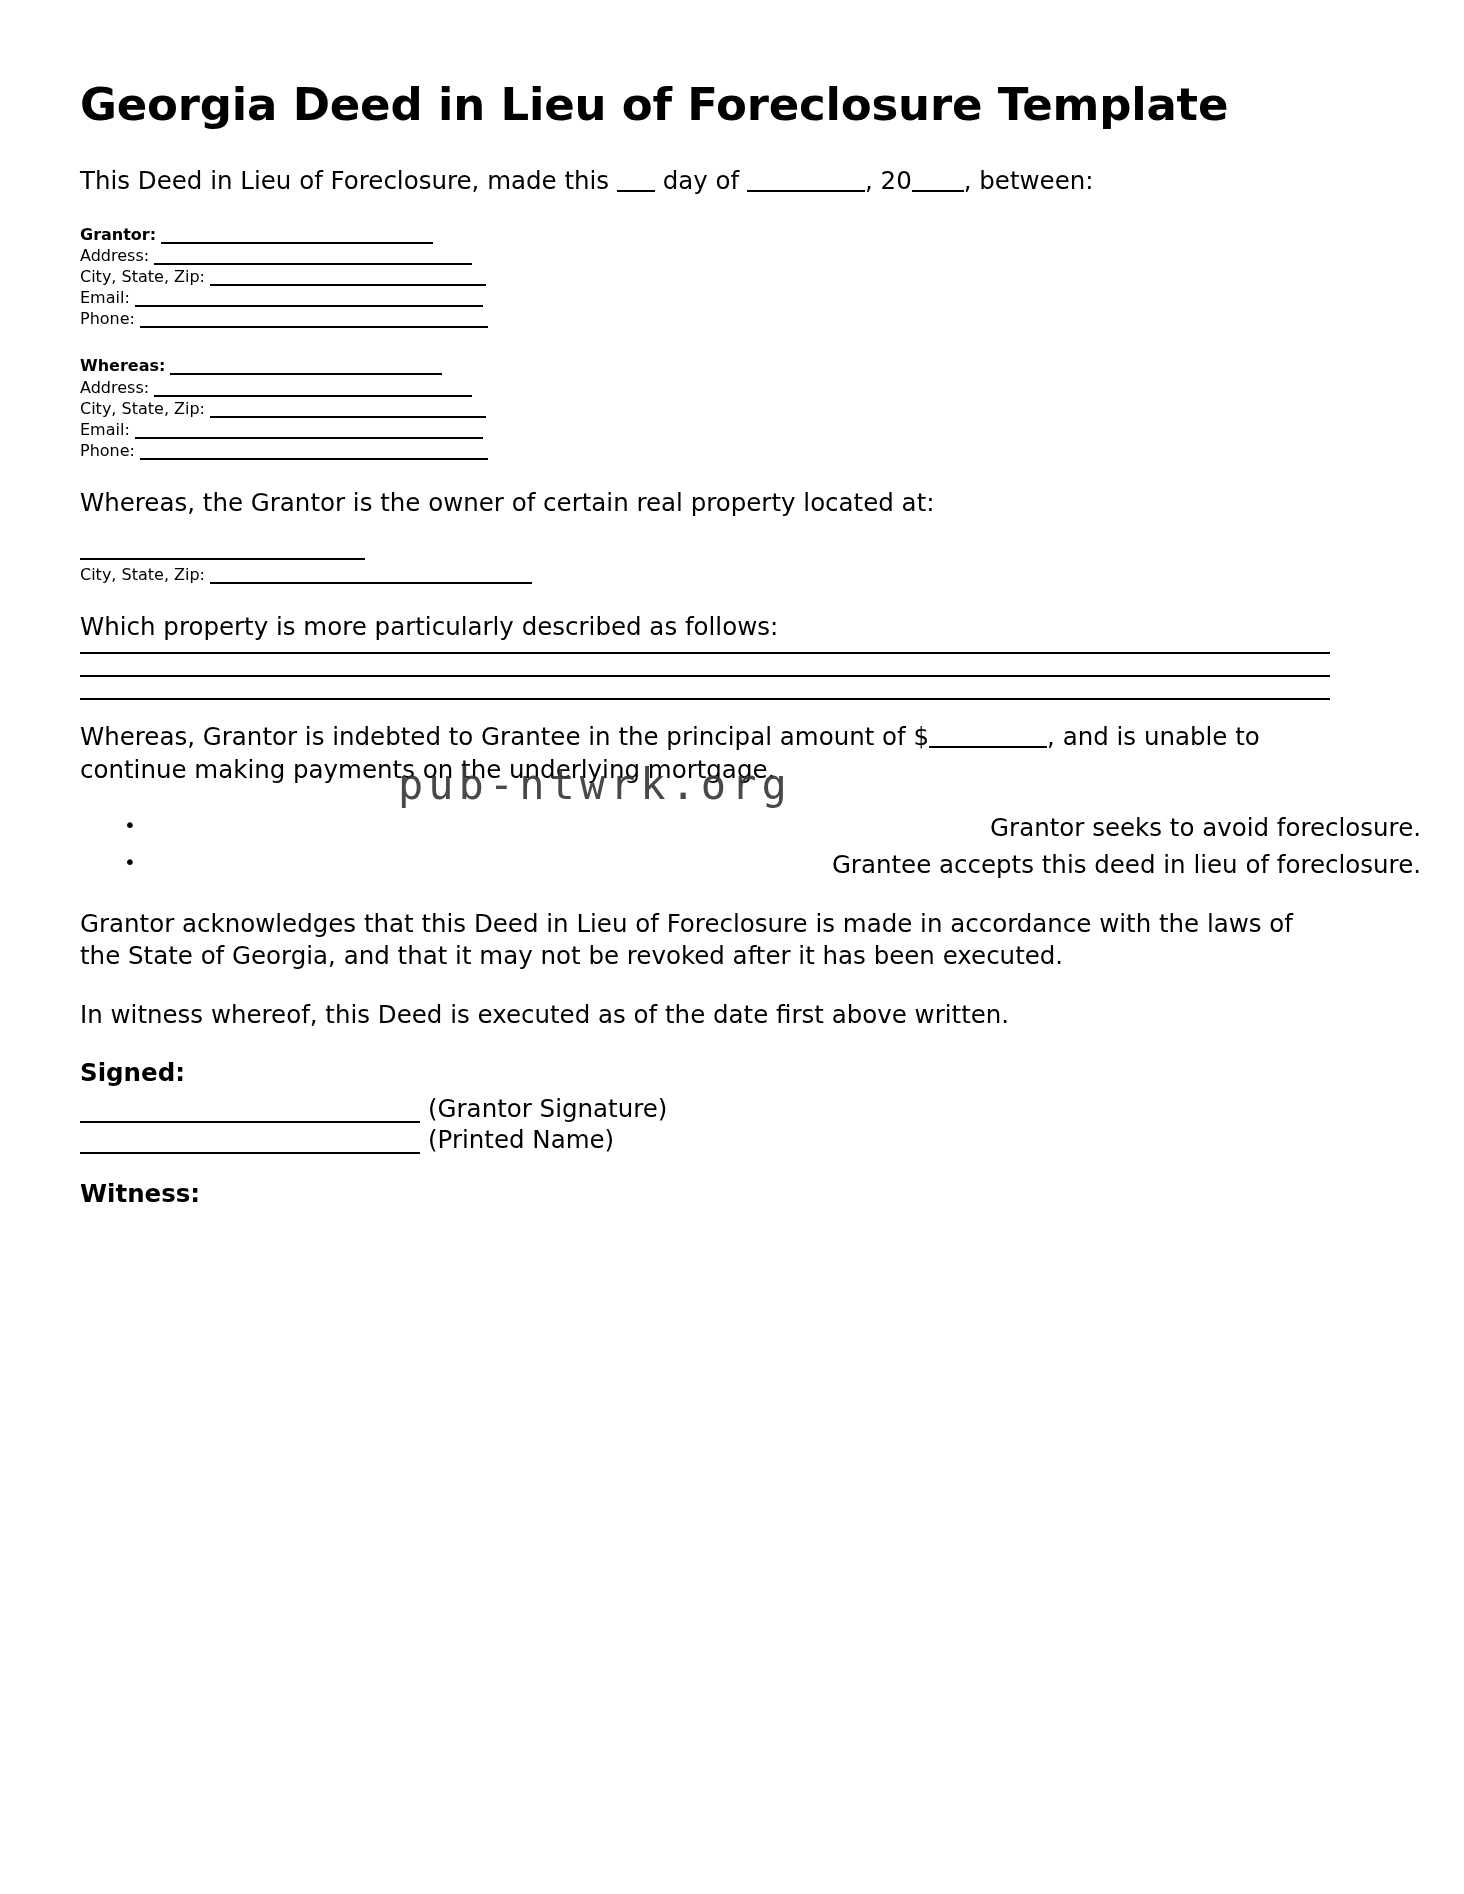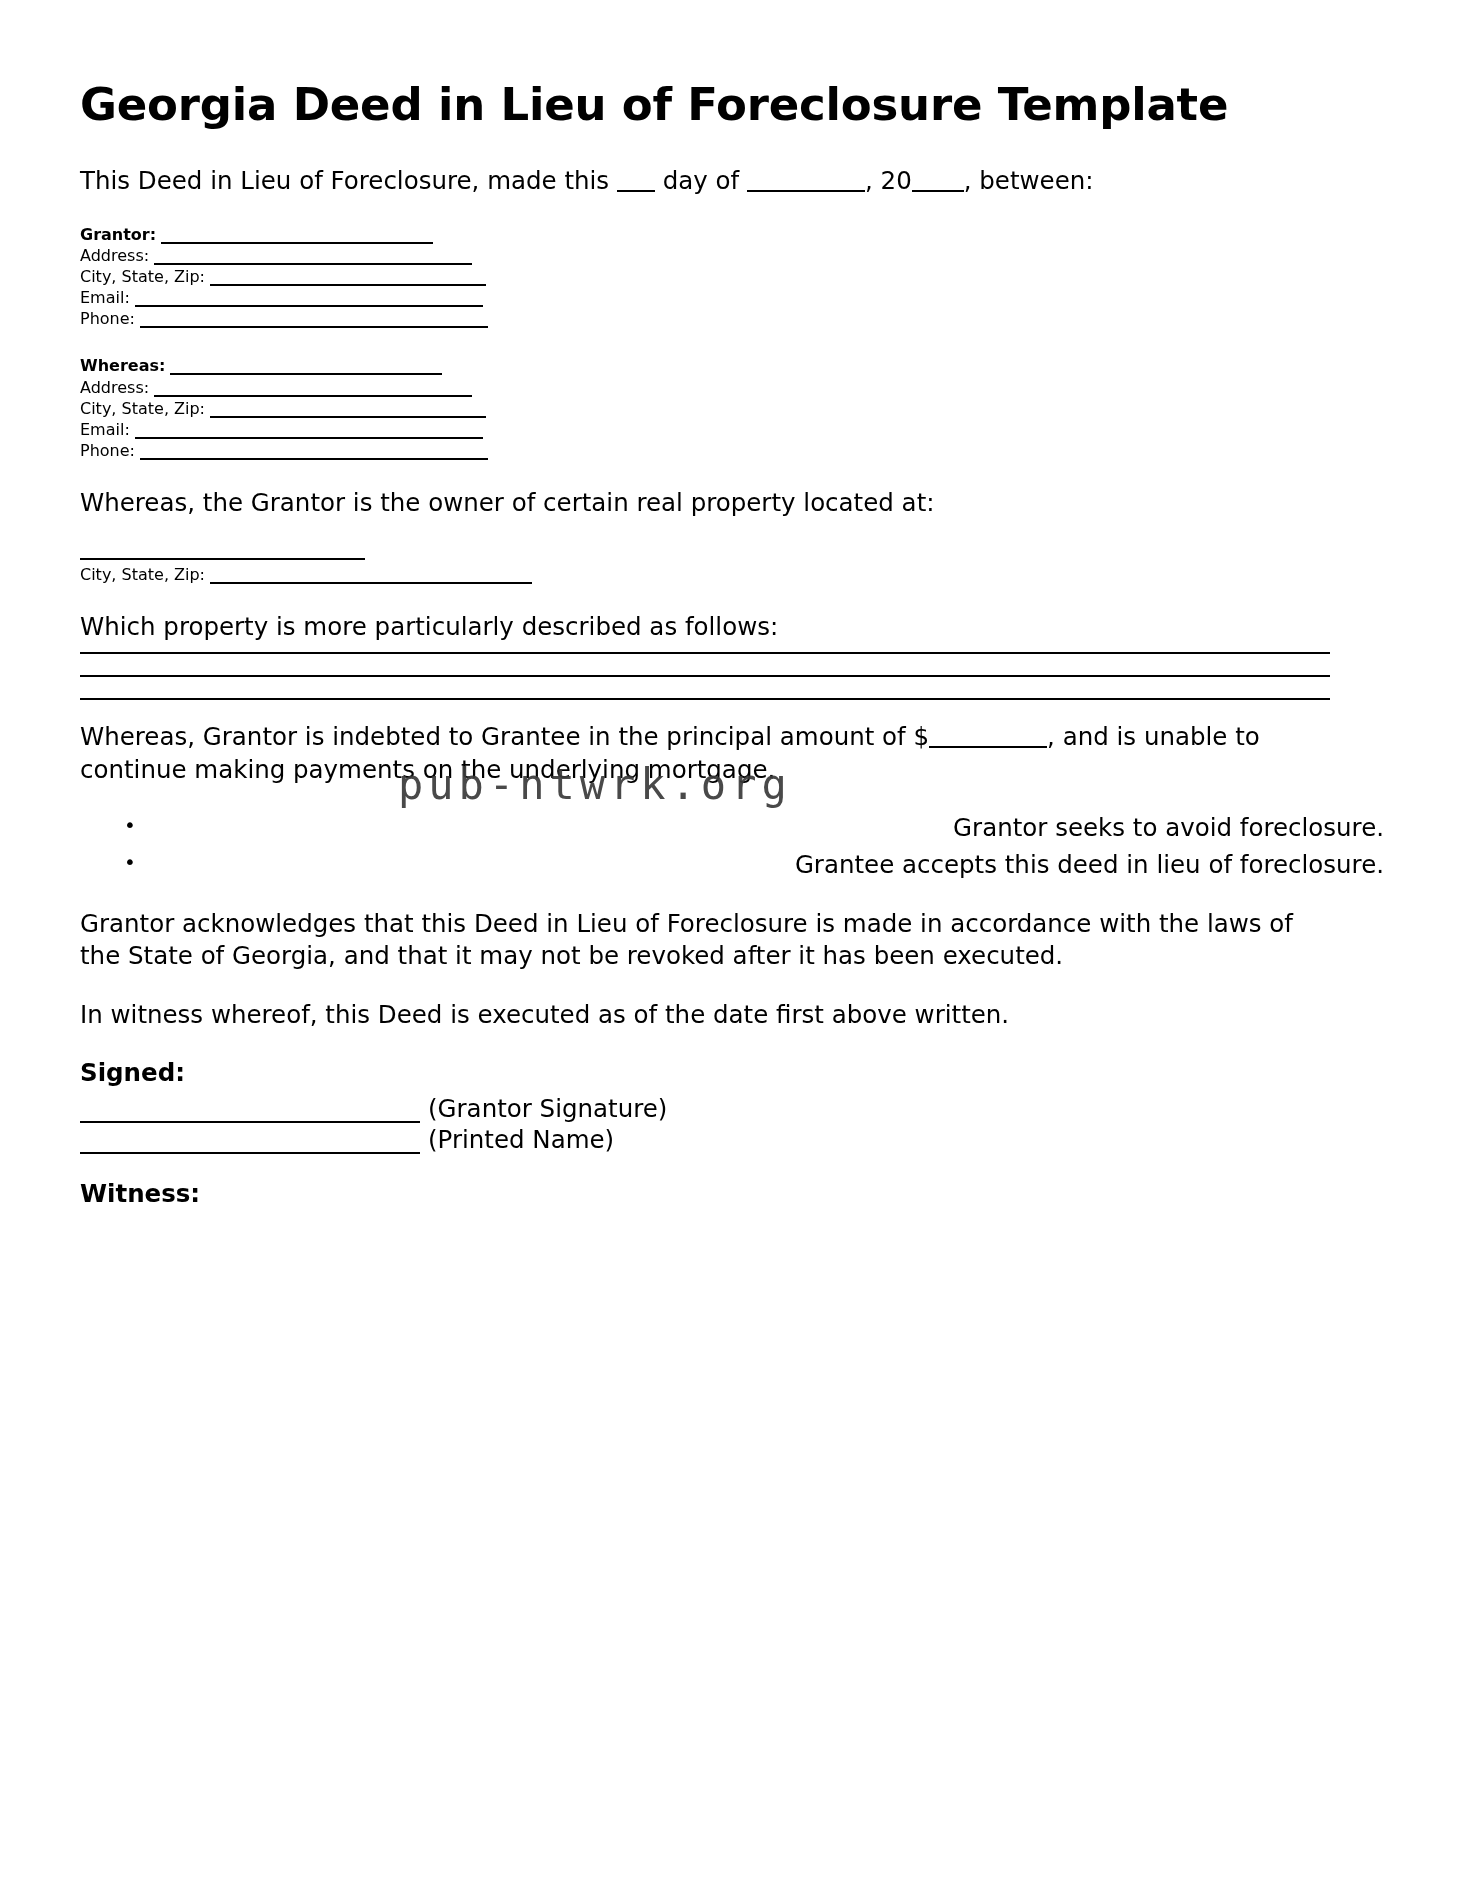--- a/index.html
+++ b/index.html
@@ -10,21 +10,21 @@
   body {
     font-family: "DejaVu Sans", sans-serif;
     color: #000000;
   }
   .page {
     position: relative;
     width: 1464px;
     height: 1894px;
     background: #ffffff;
     box-sizing: border-box;
-    padding: 78px 80px 0 80px;
+    padding: 78px 43px 0 80px;
     overflow: hidden;
   }
   .doc-title {
     font-size: 45px;
     font-weight: bold;
     line-height: 1.18;
     letter-spacing: -0.2px;
     margin: 0 0 34px 0;
     max-width: 1180px;
   }

